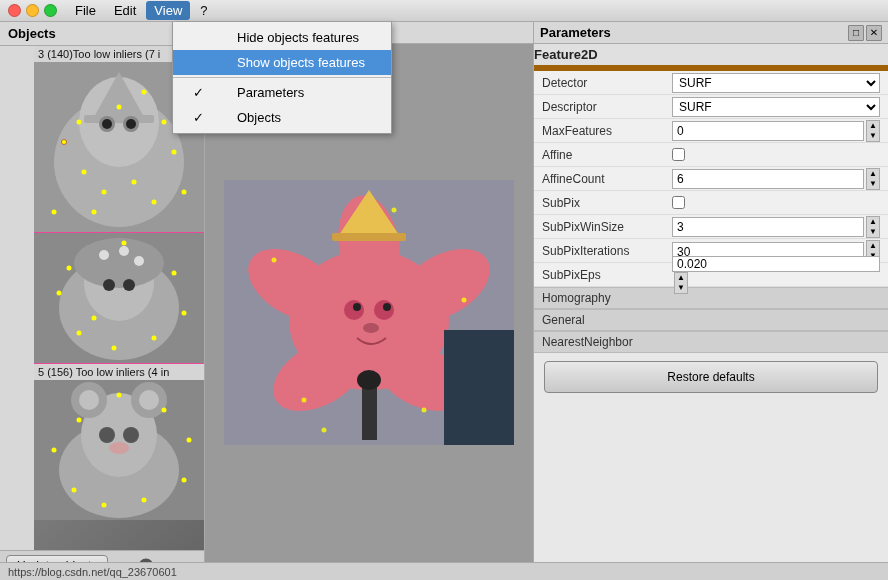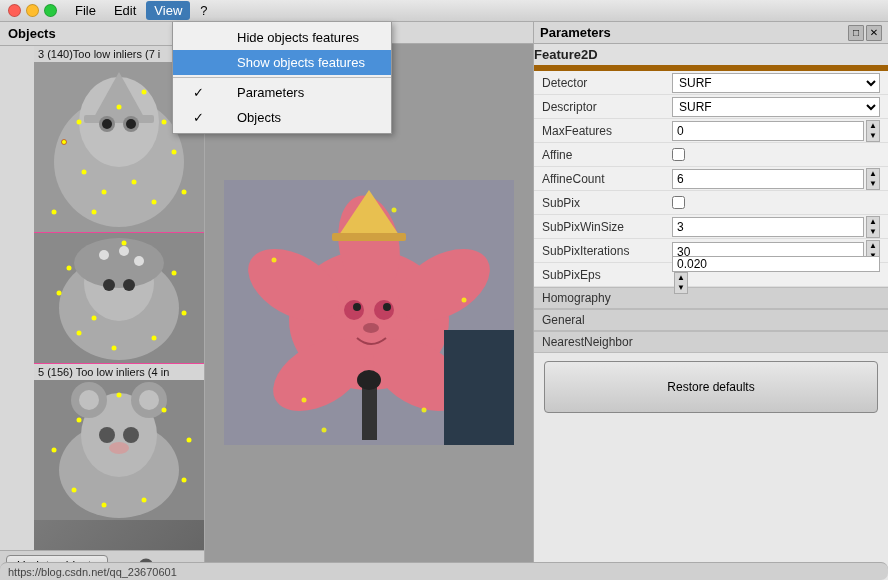--- a/index.html
+++ b/index.html
@@ -288,41 +288,40 @@
       border: none;
       background: transparent;
     }
 
     .restore-btn {
       margin: 8px auto;
       display: block;
       background: linear-gradient(to bottom, #e8e8e8, #c8c8c8);
       border: 1px solid #888;
       border-radius: 4px;
-      padding: 18px 20px;
+      padding: 8px 20px;
       font-size: 12px;
       cursor: pointer;
       width: calc(100% - 20px);
     }
 
     
     .status-bar {
       position: absolute;
       bottom: 0;
       left: 0;
       right: 0;
       height: 18px;
       background: #d0d0d0;
       border-top: 1px solid #aaa;
       display: flex;
       align-items: center;
       padding: 0 8px;
       font-size: 11px;
       color: #444;
-      border-radius: 7px;
     }
 
     
     .object-list::-webkit-scrollbar { width: 10px; }
     .object-list::-webkit-scrollbar-track { background: #d0d0d0; }
     .object-list::-webkit-scrollbar-thumb { background: #aaa; border: 1px solid #999; }
 
     .right-scroll-content::-webkit-scrollbar { width: 10px; }
     .right-scroll-content::-webkit-scrollbar-track { background: #e0e0e0; }
     .right-scroll-content::-webkit-scrollbar-thumb { background: #bbb; border: 1px solid #aaa; }

